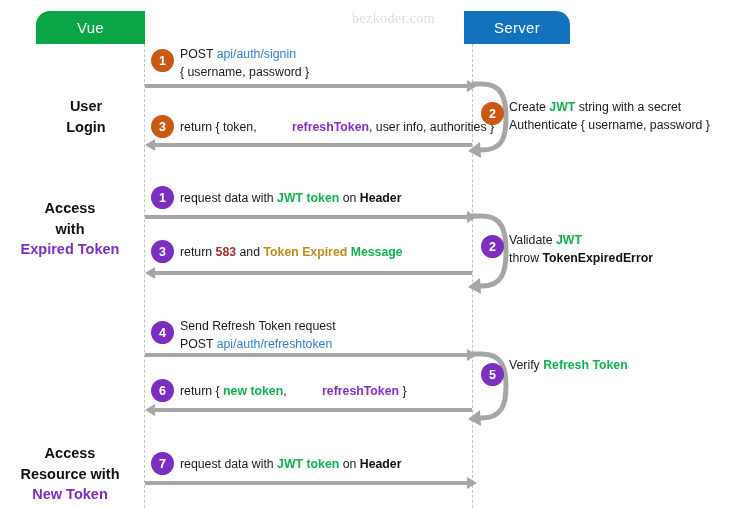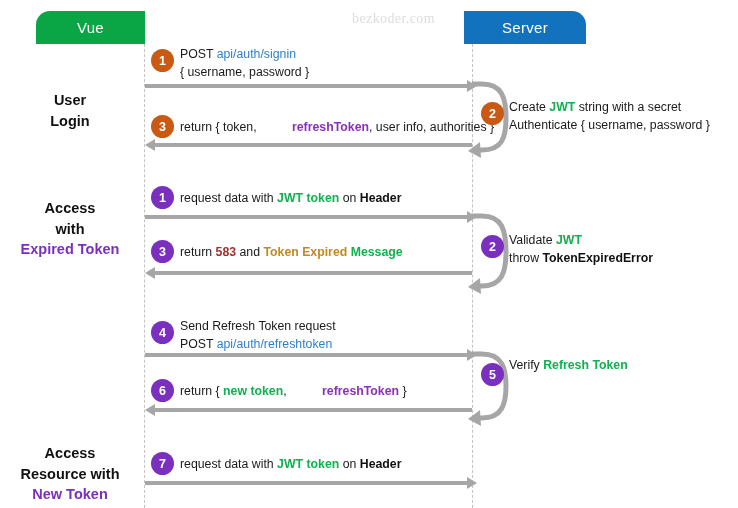--- a/index.html
+++ b/index.html
@@ -42,21 +42,21 @@
     font-size: 15px;
     font-weight: 400;
     letter-spacing: .3px;
   }
   #actor-client {
     left: 36px; width: 109px;
     background: #0aa545;
     border-radius: 14px 0 0 0;
   }
   #actor-server {
-    left: 464px; width: 122px;
+    left: 464px; width: 106px;
     background: #1272bd;
     border-radius: 0 14px 0 0;
   }
 
   
   #watermark {
     position: absolute;
     left: 352px; top: 11px;
     font-family: "Liberation Serif", "DejaVu Serif", serif;
     font-size: 14px;
@@ -146,21 +146,21 @@
 
   <div class="actor-box" id="actor-client">
     <span>Vue</span>
   </div>
   <div class="actor-box" id="actor-server">
     <span>Server</span>
   </div>
 
   <div id="watermark">bezkoder.com</div>
 
-  <div class="phase-label" style="top:90px;">
+  <div class="phase-label" style="top:96px;margin-left:16px;">
     <div>User</div>
     <div>Login</div>
   </div>
 
   <div class="step-badge orange" style="left:151px; top:49px;">
     <span>1</span>
   </div>
   <div class="msg-text" style="left:180px; top:46px;">
     <div><span>POST </span><span class="t-url">api/auth/signin</span></div>
     <div>{ username, password }</div>

